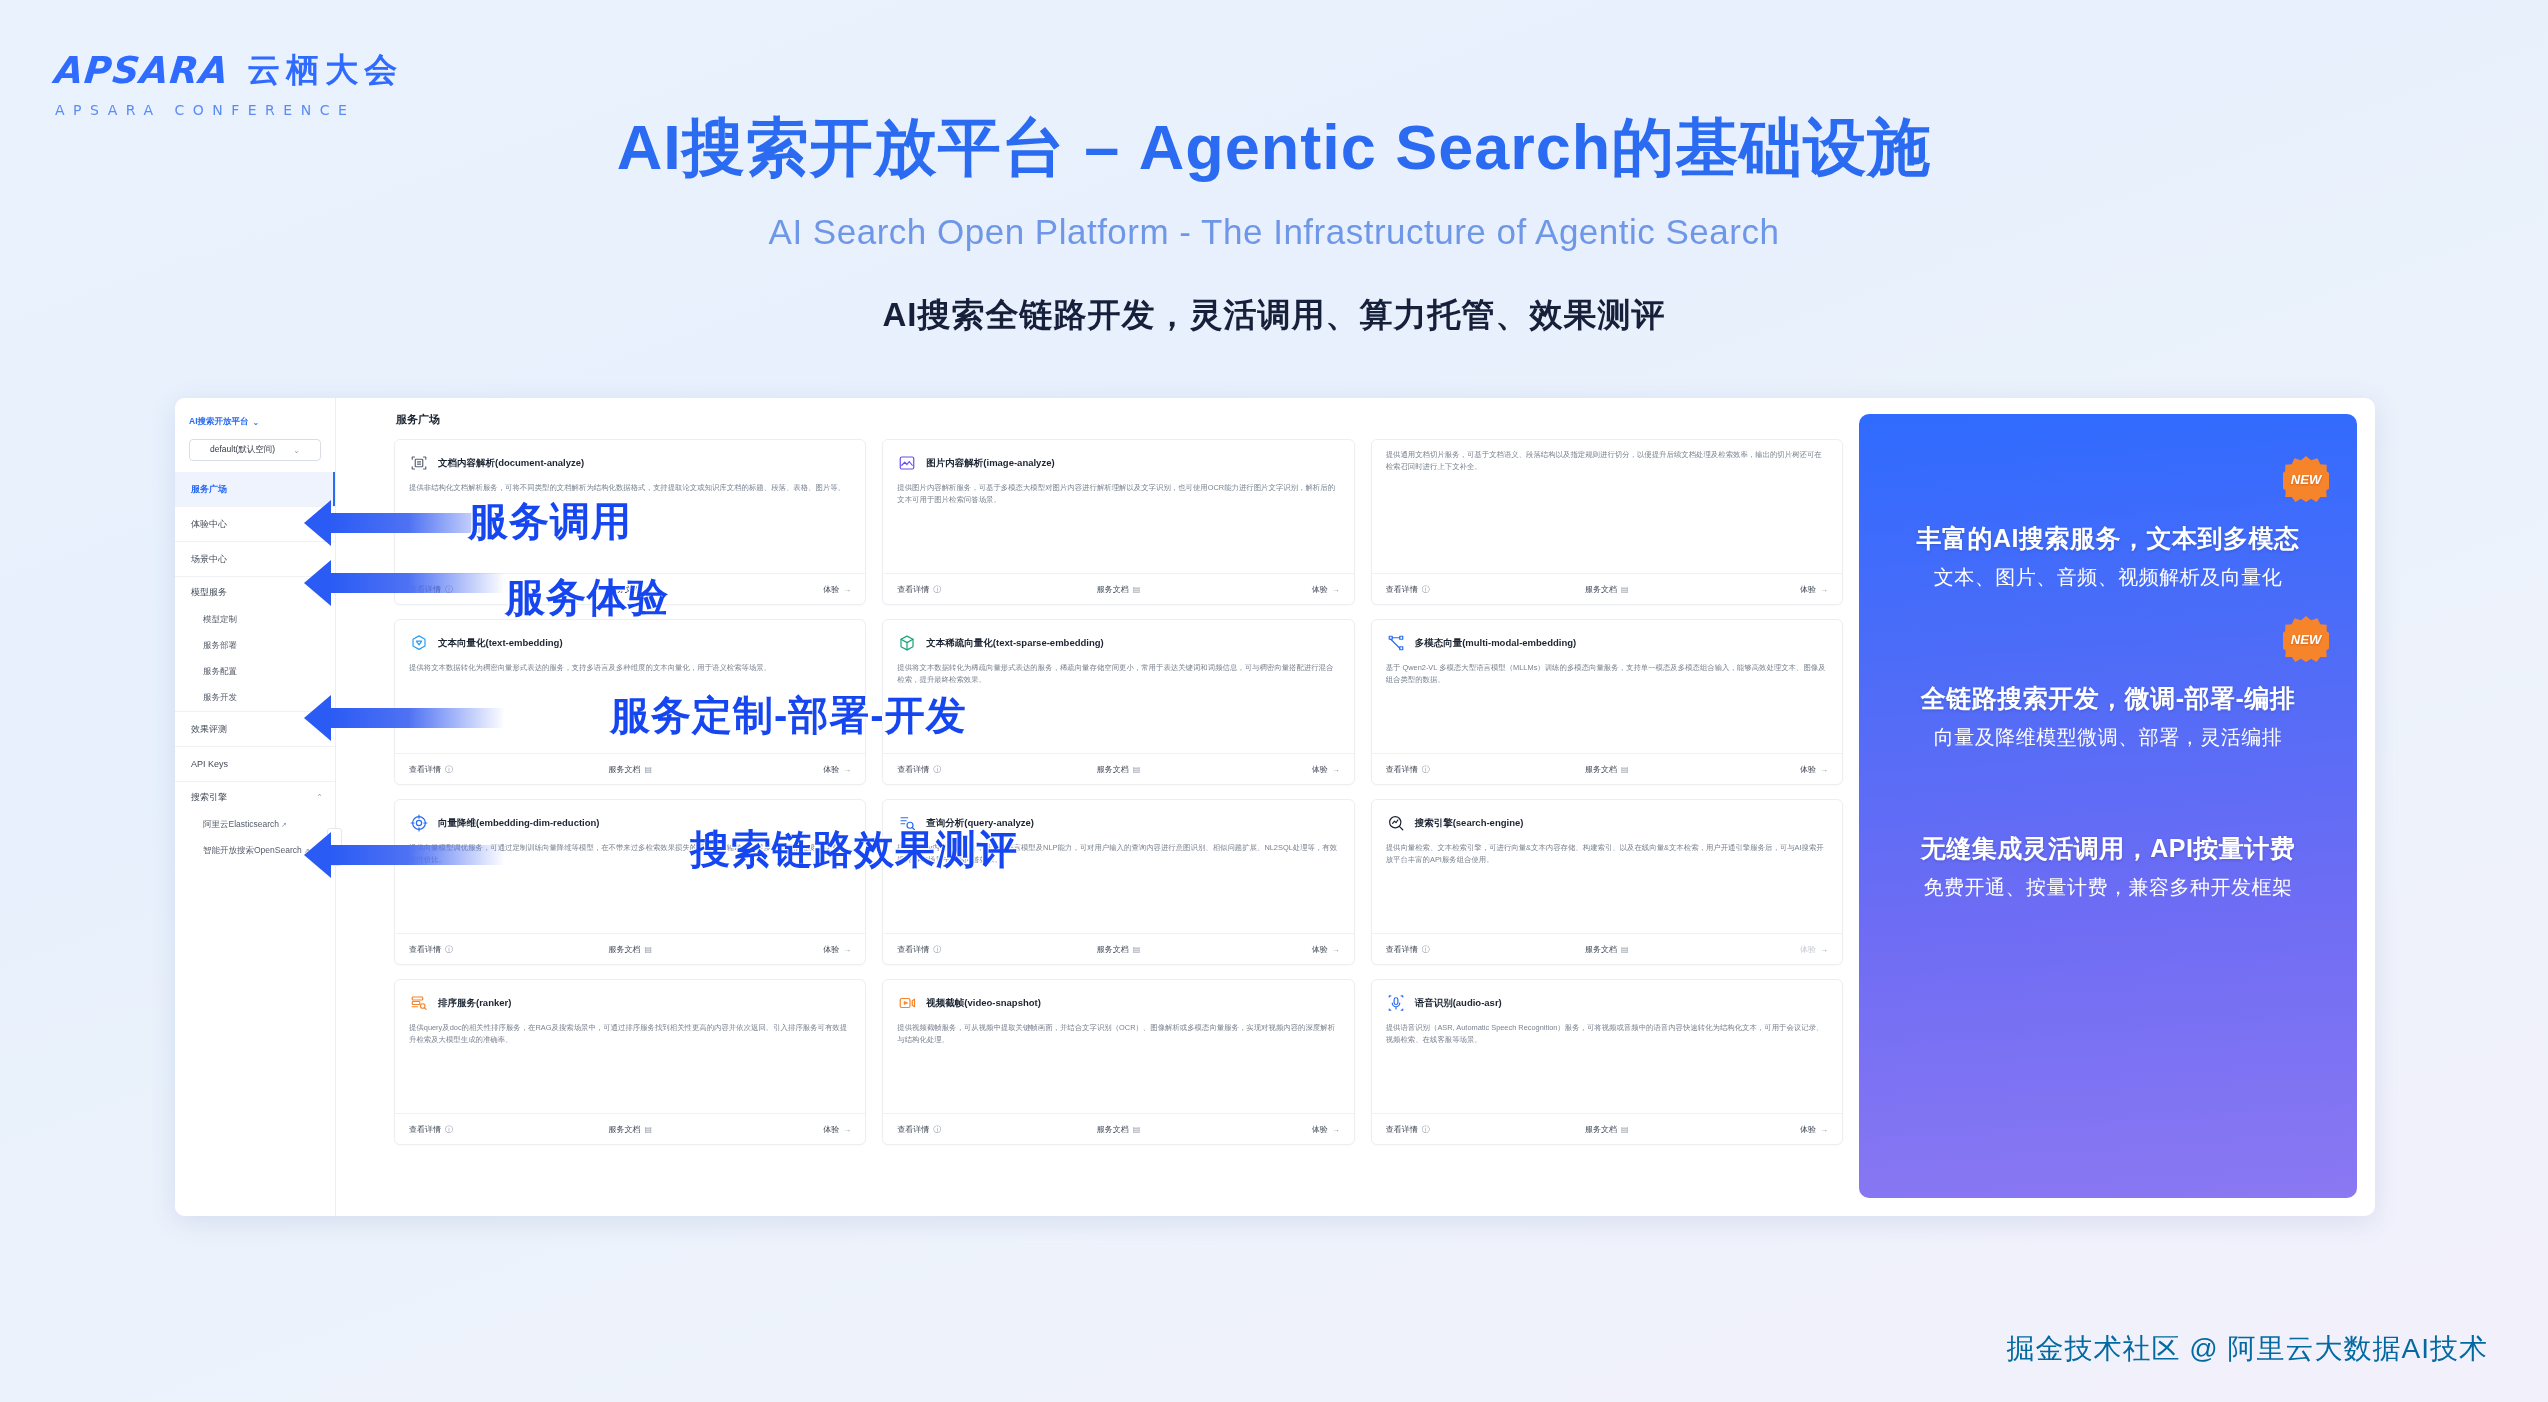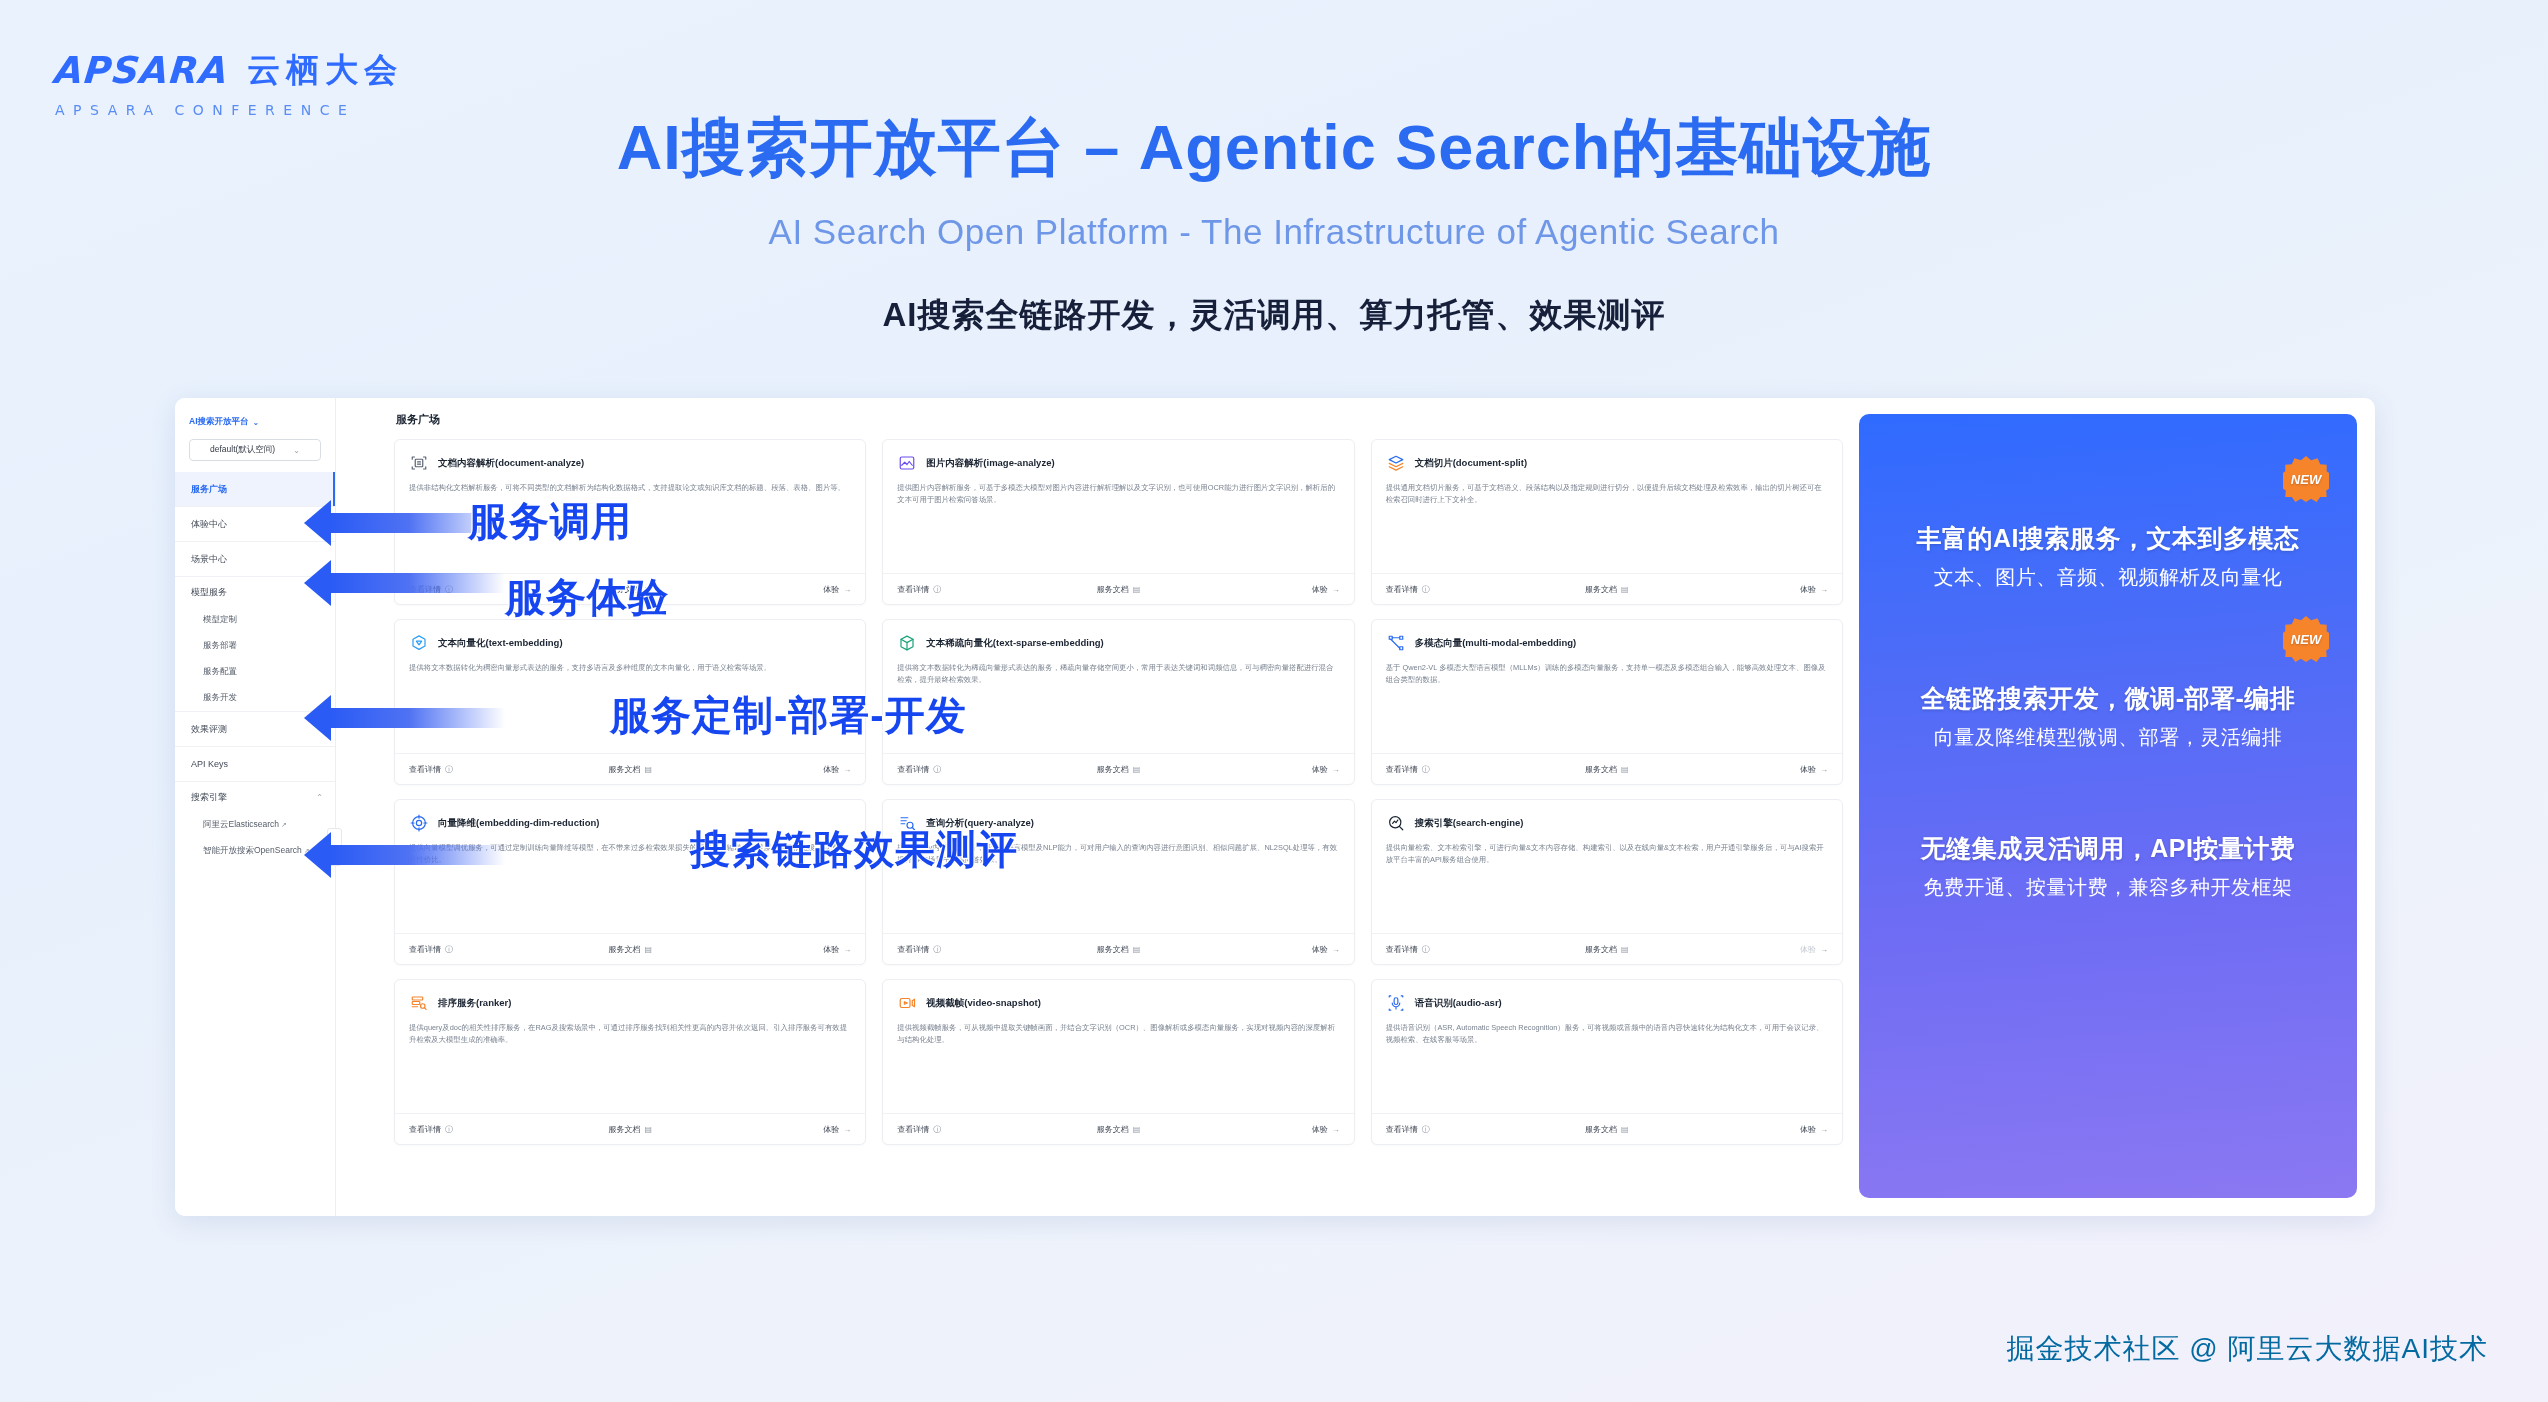--- a/index.html
+++ b/index.html
@@ -242,30 +242,20 @@
                 <span>服务文档</span>
                 <span class="mini">▤</span>
               </span>
               <span class="foot-cell">
                 <span>体验</span>
                 <span class="mini">→</span>
               </span>
             </div>
           </div>
           <div class="card">
-            <div class="card-head">
-              <span class="card-ico">
-                <svg width="18" height="18" viewBox="0 0 24 24" fill="none" stroke-width="1.6" stroke-linecap="round" stroke-linejoin="round">
-                  <path d="M12 3l9 4.5-9 4.5L3 7.5z" stroke="#2a6bf2"></path>
-                  <path d="M3 12.5l9 4.5 9-4.5" stroke="#f5842b"></path>
-                  <path d="M3 17l9 4.5 9-4.5" stroke="#f5842b"></path>
-                </svg>
-              </span>
-              <span class="card-name">文档切片(document-split)</span>
-            </div>
             <div class="card-desc">提供通用文档切片服务，可基于文档语义、段落结构以及指定规则进行切分，以便提升后续文档处理及检索效率，输出的切片树还可在检索召回时进行上下文补全。</div>
             <div class="card-foot">
               <span class="foot-cell">
                 <span>查看详情</span>
                 <span class="mini">ⓘ</span>
               </span>
               <span class="foot-cell">
                 <span>服务文档</span>
                 <span class="mini">▤</span>
               </span>

